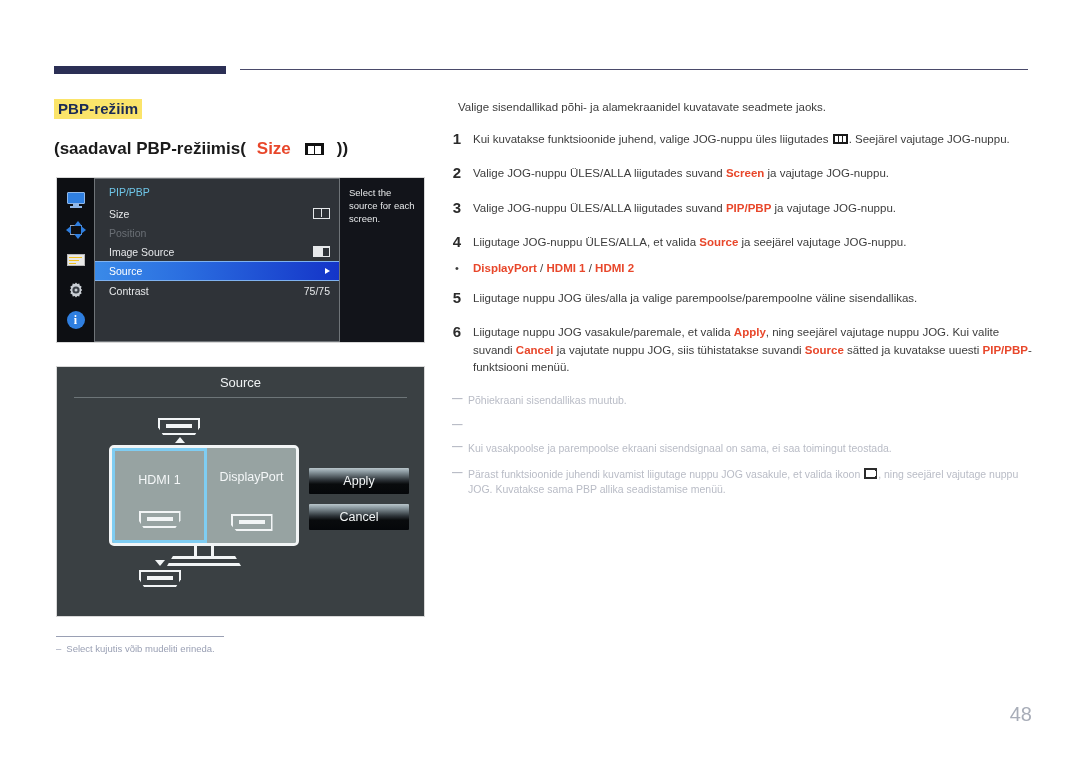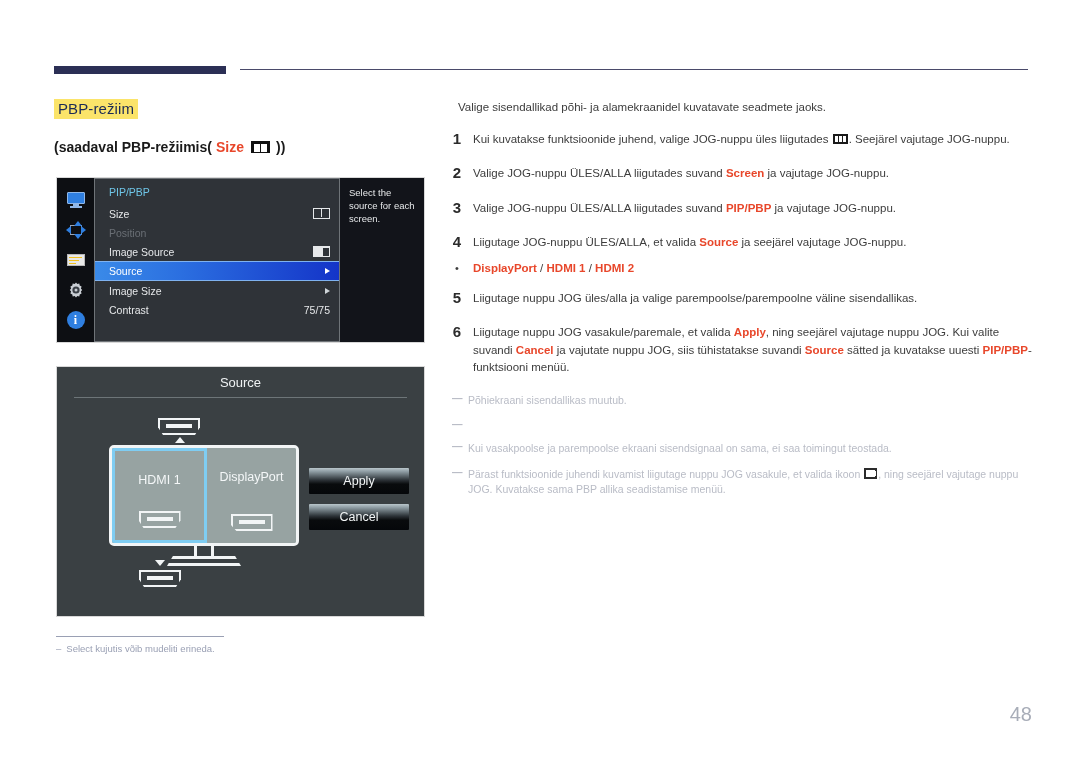--- a/index.html
+++ b/index.html
@@ -24,29 +24,29 @@
     position: absolute; left: 240px; top: 69px;
     width: 788px; height: 1px;
     background: #4a4a6a;
   }
 
   
   .title-hl {
     position: absolute; left: 54px; top: 99px;
     background: #fbe46a;
     color: #1b2a55;
-    font-size: 15px; font-weight: normal;
+    font-size: 15px; font-weight: bold;
     padding: 1px 4px 2px 4px;
     letter-spacing: .1px;
   }
   .subtitle {
     position: absolute; left: 54px; top: 139px;
-    font-size: 14px; font-weight: bold; color: #1a1a1a;
+    font-size: 17px; font-weight: bold; color: #1a1a1a;
     white-space: nowrap;
-    display: flex; align-items: center; gap: 4px;
+    display: flex; align-items: center; gap: 11px;
   }
   .subtitle .accent { color: #e8472b; }
   .size-glyph {
     display: inline-block;
     width: 19px; height: 12px;
     background: #111;
     position: relative;
     margin: 0 2px 0 3px;
     vertical-align: -1px;
     border: 1px solid #111;
@@ -401,24 +401,20 @@
         <div class="osd-row">
           <span>Image Source</span>
           <span class="g-sound"></span>
         </div>
 
         <div class="osd-row sel">
           <span>Source</span>
           <span class="arrow-r"></span>
         </div>
 
-        <div class="osd-row">
-          <span>Image Size</span>
-          <span class="arrow-r"></span>
-        </div>
 
         <div class="osd-row">
           <span>Contrast</span>
           <span class="osd-val">75/75</span>
         </div>
       </div>
 
       <div class="osd-help">Select the source for each screen.</div>
     </div>
   </div>

